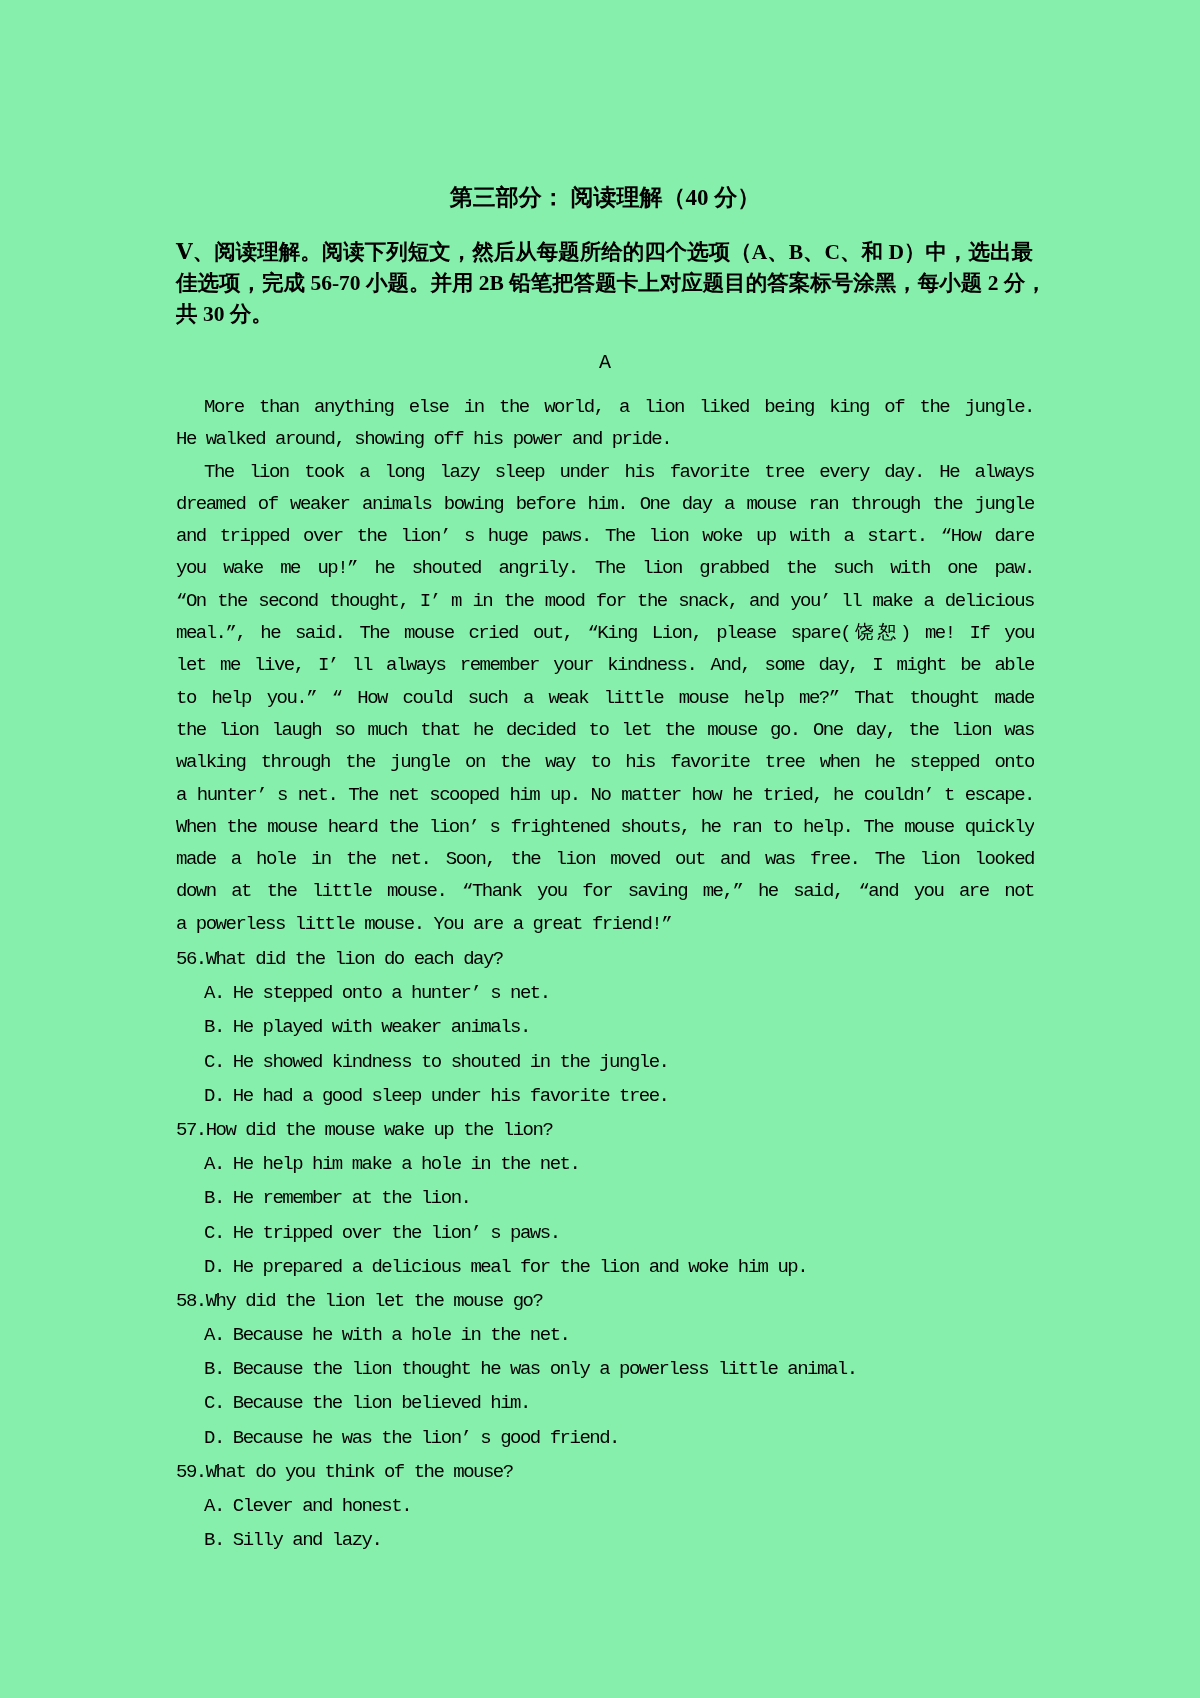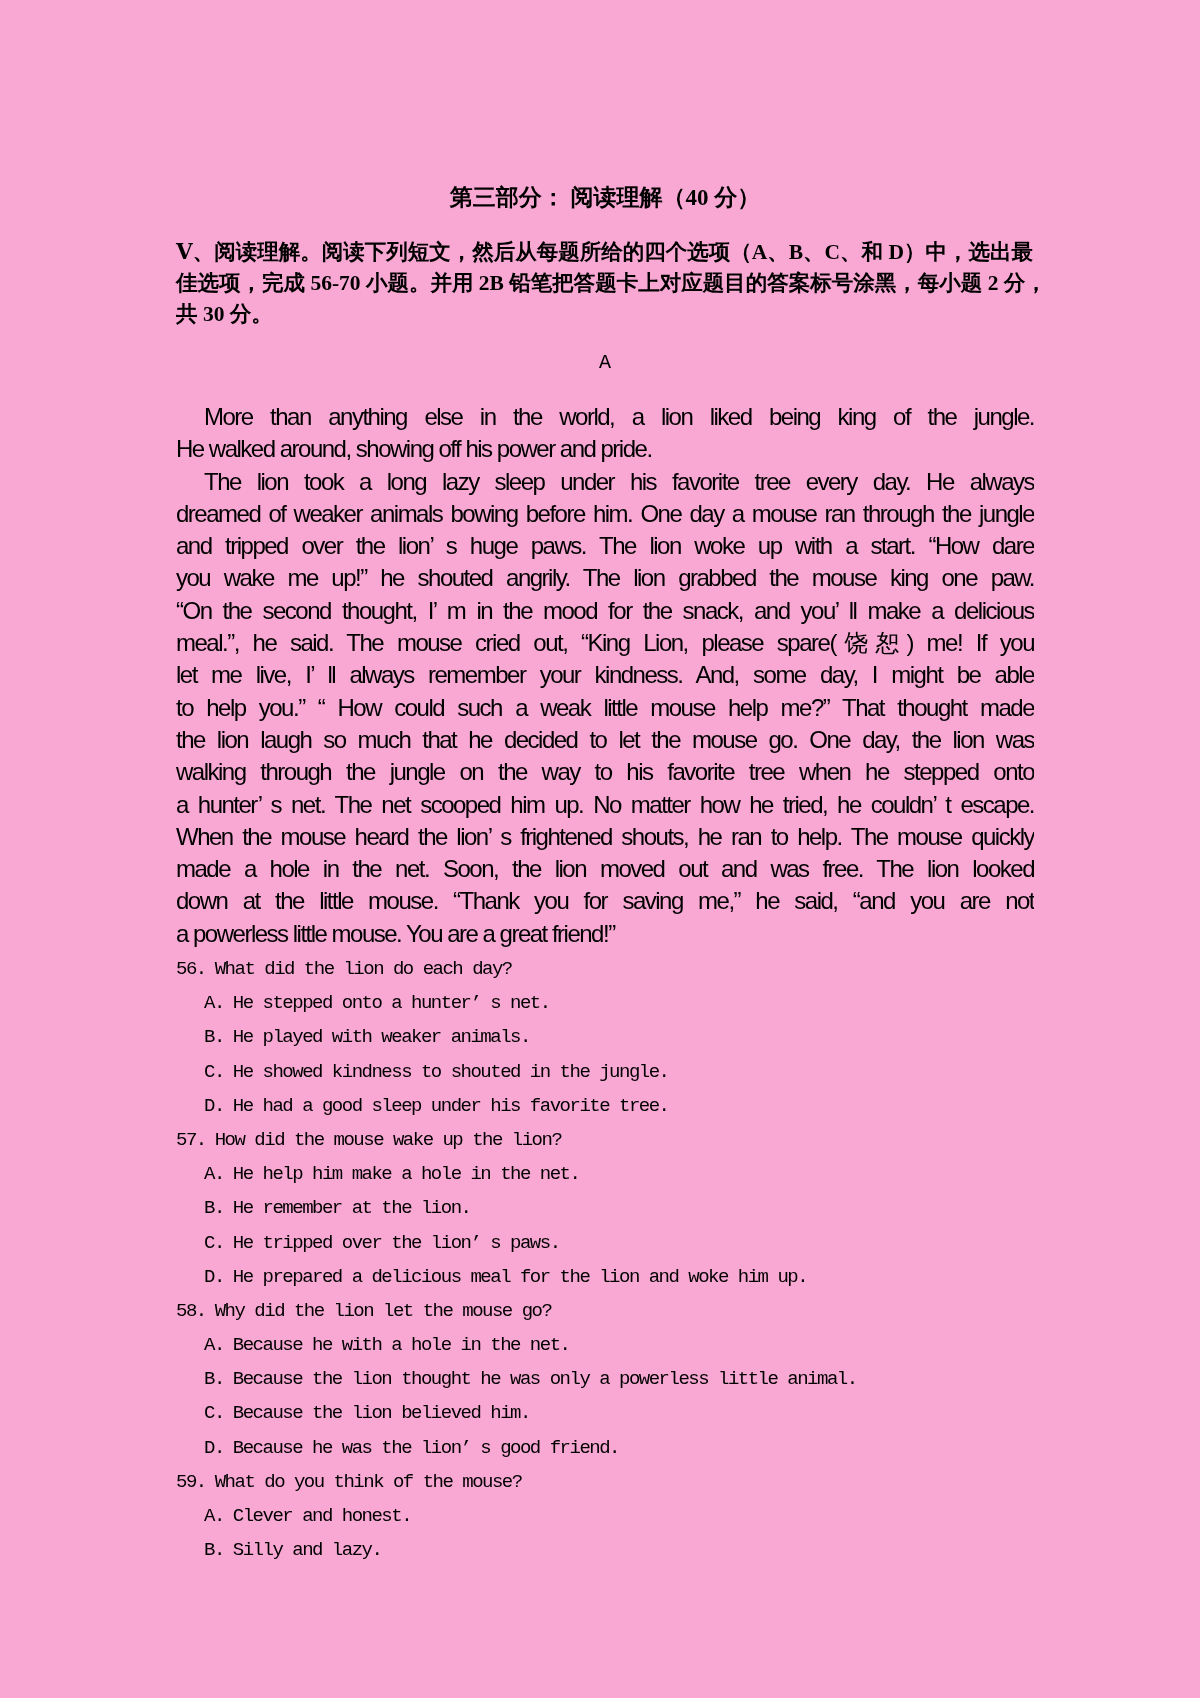--- a/index.html
+++ b/index.html
@@ -4,21 +4,21 @@
 <style>
   html, body {
     margin: 0;
     padding: 0;
     background: #ffffff;
   }
   .page {
     position: relative;
     width: 1200px;
     height: 1698px;
-    background: #f9a8d4;
+    background: #86efac;
     color: #000000;
     overflow: hidden;
   }
   .content {
     margin-left: 176px;
     width: 858px;
   }
   
   .part-title {
     padding-top: 184px;
@@ -41,23 +41,23 @@
   }
   .passage-label {
     margin-top: 21px;
     text-align: center;
     font-family: "Liberation Mono", "DejaVu Sans Mono", monospace;
     font-size: 20px;
     line-height: 24px;
   }
   
   .passage {
-    margin-top: 26px;
-    font-family: Liberation Sans, sans-serif;
-    font-size: 24px;
+    margin-top: 16px;
+    font-family: Liberation Mono, monospace;
+    font-size: 19px;
     letter-spacing: -1.5px;
   }
   .p-line {
     height: 32.3px;
     line-height: 32.3px;
     overflow: hidden;
   }
   .p-line.indent {
     padding-left: 28px;
   }
@@ -75,21 +75,21 @@
     font-family: "Liberation Mono", "DejaVu Sans Mono", monospace;
     font-size: 19px;
     letter-spacing: -1.5px;
   }
   .q-line {
     height: 34.2px;
     line-height: 34.2px;
     white-space: nowrap;
     overflow: hidden;
   }
-  .q-head .q-num { margin-right: 9px; }
+  .q-head .q-num { }
   .q-opt { padding-left: 28px; }
   .q-opt .opt-label { margin-right: 9px; }
 </style>
 </head>
 <body>
 
 <div class="page">
   <div class="content">
 
     <div class="part-title">第三部分： 阅读理解（40 分）</div>
@@ -101,21 +101,21 @@
       </div>
 
     <div class="passage-label">A</div>
 
     <div class="passage" id="passage">
         <div class="p-line indent justify">More than anything else in the world, a lion liked being king of the jungle.</div>
         <div class="p-line">He walked around, showing off his power and pride.</div>
         <div class="p-line indent justify">The lion took a long lazy sleep under his favorite tree every day. He always</div>
         <div class="p-line justify">dreamed of weaker animals bowing before him. One day a mouse ran through the jungle</div>
         <div class="p-line justify">and tripped over the lion’ s huge paws. The lion woke up with a start. “How dare</div>
-        <div class="p-line justify">you wake me up!” he shouted angrily. The lion grabbed the mouse king one paw.</div>
+        <div class="p-line justify">you wake me up!” he shouted angrily. The lion grabbed the such with one paw.</div>
         <div class="p-line justify">“On the second thought, I’ m in the mood for the snack, and you’ ll make a delicious</div>
         <div class="p-line justify">meal.”, he said. The mouse cried out, “King Lion, please spare(饶恕) me! If you</div>
         <div class="p-line justify">let me live, I’ ll always remember your kindness. And, some day, I might be able</div>
         <div class="p-line justify">to help you.” “ How could such a weak little mouse help me?” That thought made</div>
         <div class="p-line justify">the lion laugh so much that he decided to let the mouse go. One day, the lion was</div>
         <div class="p-line justify">walking through the jungle on the way to his favorite tree when he stepped onto</div>
         <div class="p-line justify">a hunter’ s net. The net scooped him up. No matter how he tried, he couldn’ t escape.</div>
         <div class="p-line justify">When the mouse heard the lion’ s frightened shouts, he ran to help. The mouse quickly</div>
         <div class="p-line justify">made a hole in the net. Soon, the lion moved out and was free. The lion looked</div>
         <div class="p-line justify">down at the little mouse. “Thank you for saving me,” he said, “and you are not</div>

